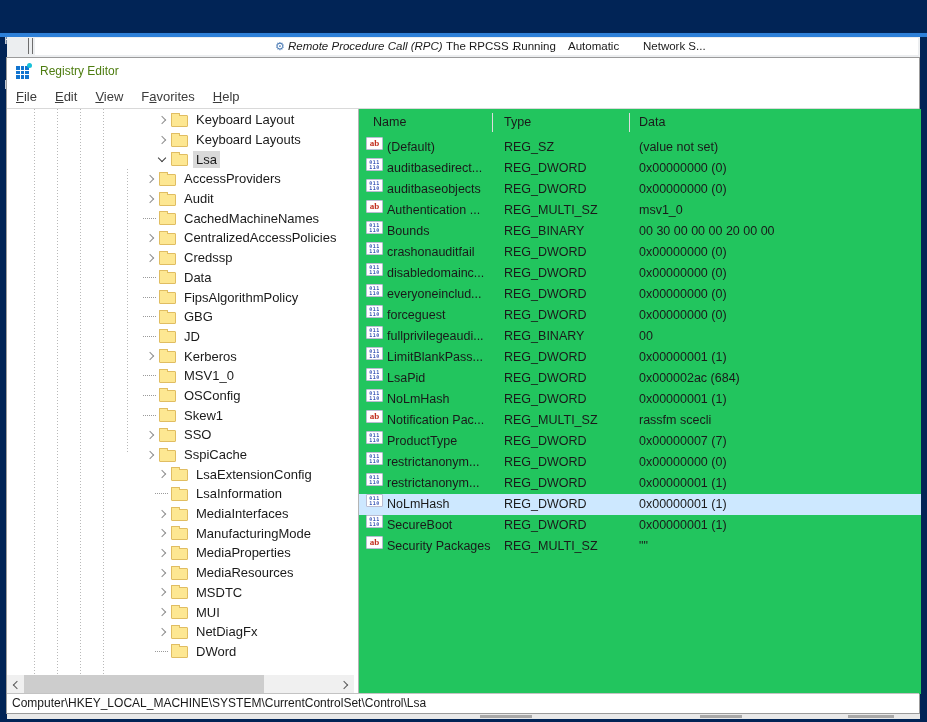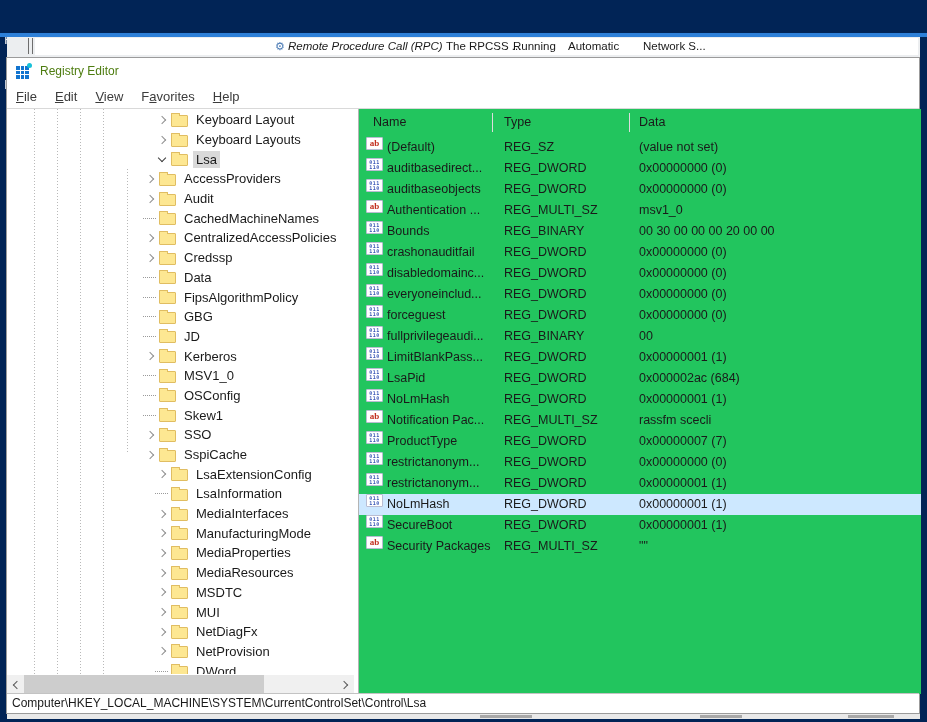--- a/index.html
+++ b/index.html
@@ -354,27 +354,20 @@
           </div>
           <div class="trow lvl0">
             <span class="slot">
               <i class="chev r"></i>
             </span>
             <span class="folder"></span>
             <span class="tlabel">NetDiagFx</span>
           </div>
           <div class="trow lvl0">
             <span class="slot">
-              <i class="chev r"></i>
-            </span>
-            <span class="folder"></span>
-            <span class="tlabel">NetProvision</span>
-          </div>
-          <div class="trow lvl0">
-            <span class="slot">
               <i class="stub"></i>
             </span>
             <span class="folder"></span>
             <span class="tlabel">DWord</span>
           </div>
         </div>
     </div>
 
     <div class="vscroll">
       <span class="arr up">

